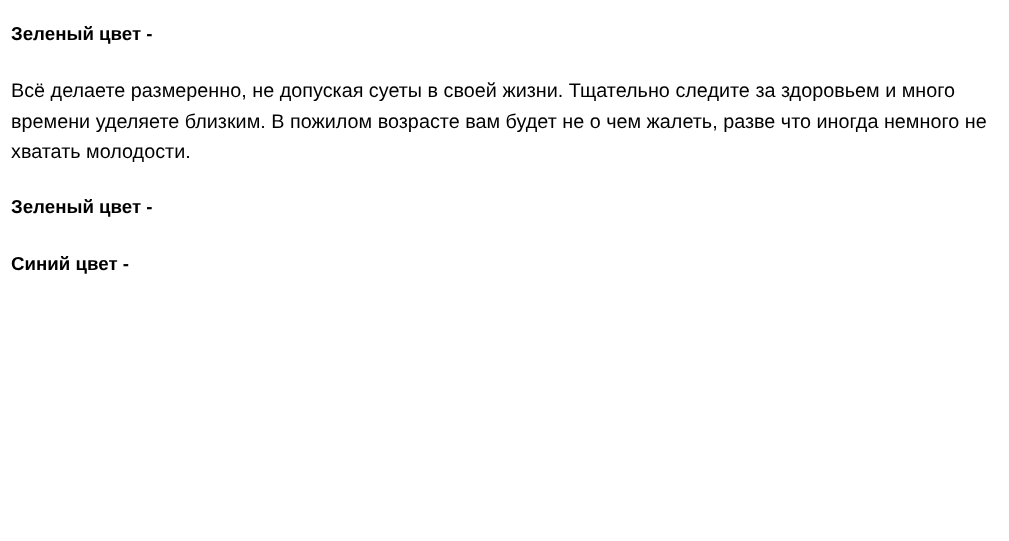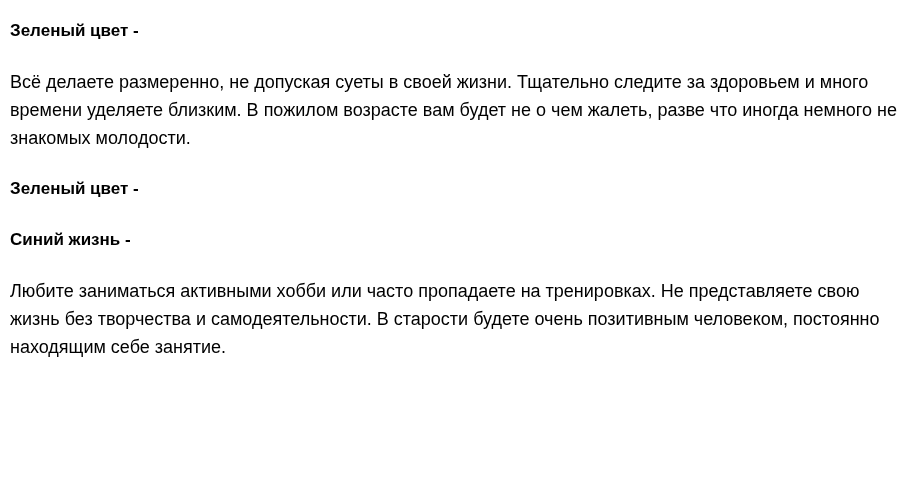--- a/index.html
+++ b/index.html
@@ -32,25 +32,24 @@
       max-width: 901px;
     }
   </style>
 </head>
 <body>
 
 <div class="page">
 
   <div class="section">
     <p class="section-heading">Зеленый цвет -</p>
-    <p class="section-paragraph">Всё делаете размеренно, не допуская суеты в своей жизни. Тщательно следите за здоровьем и много времени уделяете близким. В пожилом возрасте вам будет не о чем жалеть, разве что иногда немного не знакомых молодости.</p>
+    <p class="section-paragraph">Всё делаете размеренно, не допуская суеты в своей жизни. Тщательно следите за здоровьем и много времени уделяете близким. В пожилом возрасте вам будет не о чем жалеть, разве что иногда немного не хватать молодости.</p>
   </div>
 
   <div class="section">
     <p class="section-heading">Зеленый цвет -</p>
   </div>
 
   <div class="section">
-    <p class="section-heading">Синий жизнь -</p>
-    <p class="section-paragraph">Любите заниматься активными хобби или часто пропадаете на тренировках. Не представляете свою жизнь без творчества и самодеятельности. В старости будете очень позитивным человеком, постоянно находящим себе занятие.</p>
+    <p class="section-heading">Синий цвет -</p>
   </div>
 
 </div>
 
 </body></html>

